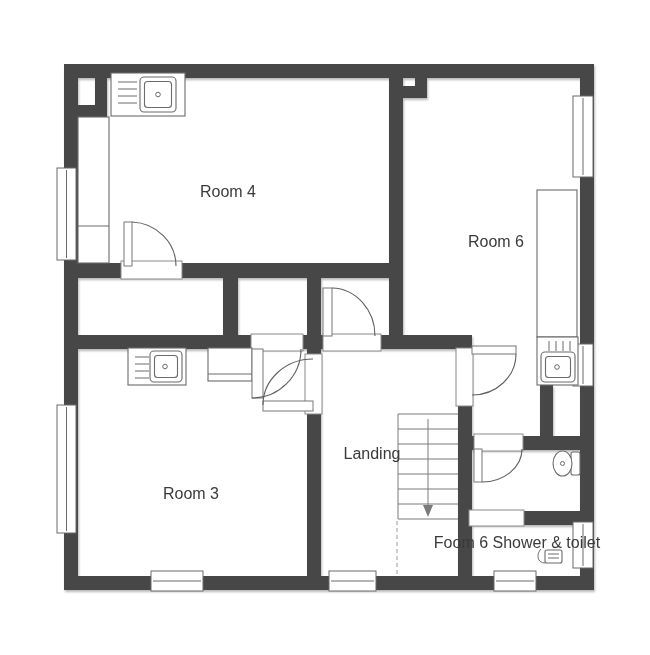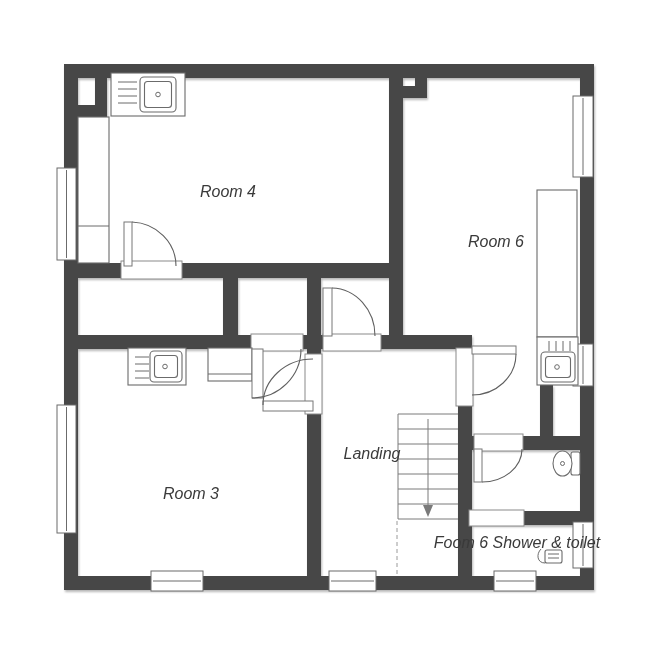--- a/index.html
+++ b/index.html
@@ -1,16 +1,16 @@
 <!DOCTYPE html>
 <html><head>
 <meta charset="utf-8">
 <style>
   html,body{margin:0;padding:0;background:#ffffff;}
-  .page{position:relative;width:650px;height:655px;background:#ffffff;overflow:hidden;font-style:italic;}
+  .page{position:relative;width:650px;height:655px;background:#ffffff;overflow:hidden;}
   svg{display:block;}
   .lbl{font-family:"Liberation Sans",sans-serif;font-size:16px;font-weight:500;fill:#3a3a3a;}
   .wall{fill:#474747;stroke:none;}
   .winrect{fill:#ffffff;stroke:#6b6b6b;stroke-width:1;}
   .winline{stroke:#6b6b6b;stroke-width:1;fill:none;}
   .sill{fill:#ffffff;stroke:#8a8a8a;stroke-width:1;}
   .furn{fill:#ffffff;stroke:#6b6b6b;stroke-width:1.1;}
   .furnline{stroke:#6b6b6b;stroke-width:1;fill:none;}
   .door{stroke:#5f5f5f;stroke-width:1.1;fill:none;}
   .leaf{fill:#ffffff;stroke:#777777;stroke-width:1;}

